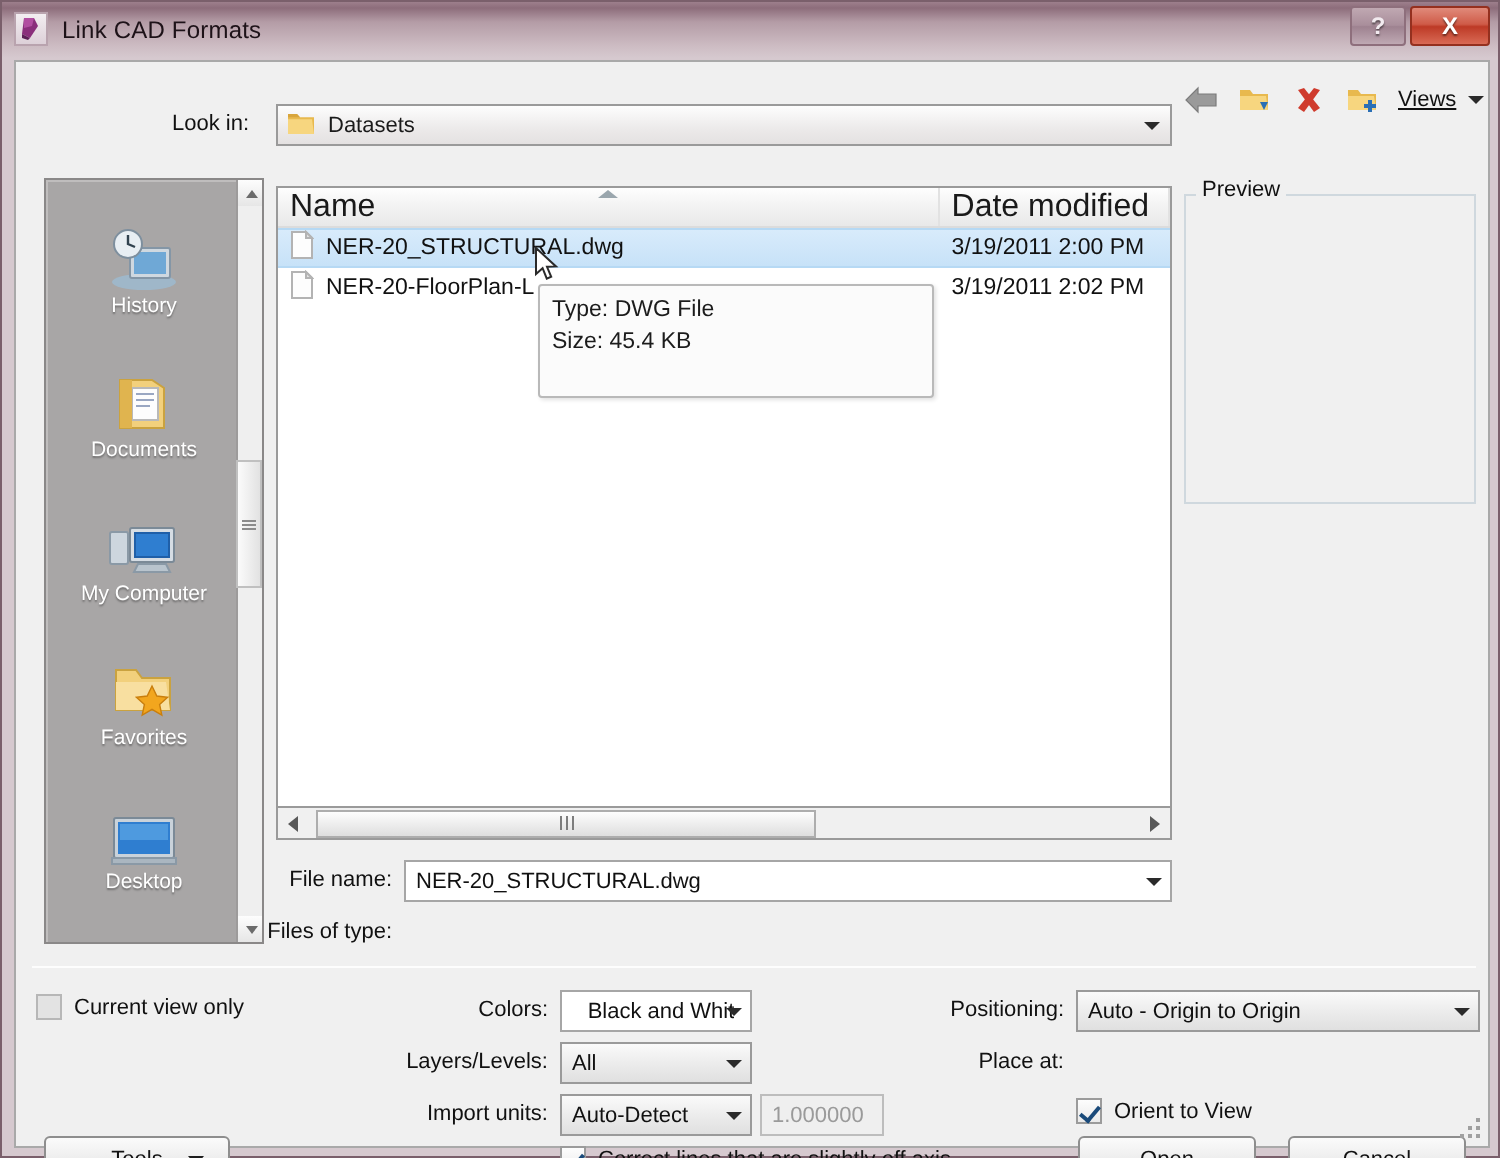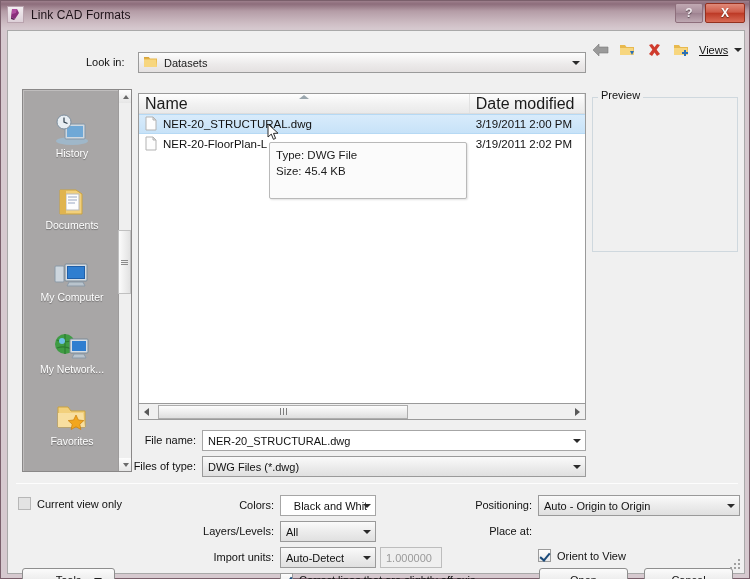--- a/index.html
+++ b/index.html
@@ -434,33 +434,20 @@
             <rect x="12" y="6" width="22" height="17" rx="1" fill="#d6dde4" stroke="#7b8a97"></rect>
             <rect x="14" y="8" width="18" height="13" fill="#1f5fa8"></rect>
             <rect x="15" y="9" width="16" height="11" fill="#2f7ed0"></rect>
             <path d="M16 24 L30 24 L32 28 L14 28 Z" fill="#b9c4cd" stroke="#8a99a6"></path>
           </svg>
         </span>
         <span class="lbl">My Computer</span>
       </div>
       <div class="place">
         <span class="ico">
-          <svg width="38" height="32" viewBox="0 0 38 32">
-            <circle cx="12" cy="14" r="10" fill="#3f9c44"></circle>
-            <path d="M4 10 q6 4 16 0 M4 18 q8 -3 16 2 M12 4 v20" stroke="#2c7a31" stroke-width="1.1" fill="none"></path>
-            <circle cx="9" cy="11" r="3" fill="#6dc0e8"></circle>
-            <rect x="17" y="9" width="18" height="14" rx="1" fill="#d6dde4" stroke="#7b8a97"></rect>
-            <rect x="19" y="11" width="14" height="10" fill="#2f7ed0"></rect>
-            <path d="M21 24 L31 24 L33 28 L19 28 Z" fill="#b9c4cd" stroke="#8a99a6"></path>
-          </svg>
-        </span>
-        <span class="lbl">My Network...</span>
-      </div>
-      <div class="place">
-        <span class="ico">
           <svg width="34" height="32" viewBox="0 0 34 32">
             <path d="M3 5 L13 5 L16 9 L30 9 L30 25 L3 25 Z" fill="#f2d07c" stroke="#caa23f"></path>
             <path d="M3 11 L28 11 L30 25 L3 25 Z" fill="#f8dfa0"></path>
             <path d="M21 13 l2.4 5 5.4 .6 -4 3.6 1.1 5.3 -4.9 -2.8 -4.9 2.8 1.1 -5.3 -4 -3.6 5.4 -.6 Z" fill="#f2a61e" stroke="#c97e0d" stroke-width=".7"></path>
           </svg>
         </span>
         <span class="lbl">Favorites</span>
       </div>
       <div class="place">
         <span class="ico">
@@ -569,24 +556,20 @@
     <div class="preview-group"></div>
     <div class="preview-legend">Preview</div>
 
     <div class="lbl-r" style="left: 120px; top: 403px; width: 68px;">File name:</div>
     <div class="combo white" style="left: 194px; top: 399px; width: 384px;">
       <span class="val">NER-20_STRUCTURAL.dwg</span>
       <span class="arrow"></span>
     </div>
 
     <div class="lbl-r" style="left: 110px; top: 429px; width: 78px;">Files of type:</div>
-    <div class="combo" style="left: 194px; top: 425px; width: 384px;">
-      <span class="val">DWG Files  (*.dwg)</span>
-      <span class="arrow"></span>
-    </div>
 
     <div class="sep" style="left: 8px; top: 452px; width: 722px;"></div>
 
     <div class="cb-wrap" style="left: 10px; top: 466px;">
       <span class="cb dim"></span>
       <span>Current view only</span>
     </div>
 
     <div class="lbl-r" style="left: 170px; top: 468px; width: 96px;">Colors:</div>
     <div class="combo white" style="left: 272px; top: 464px; width: 96px; justify-content: center;">

